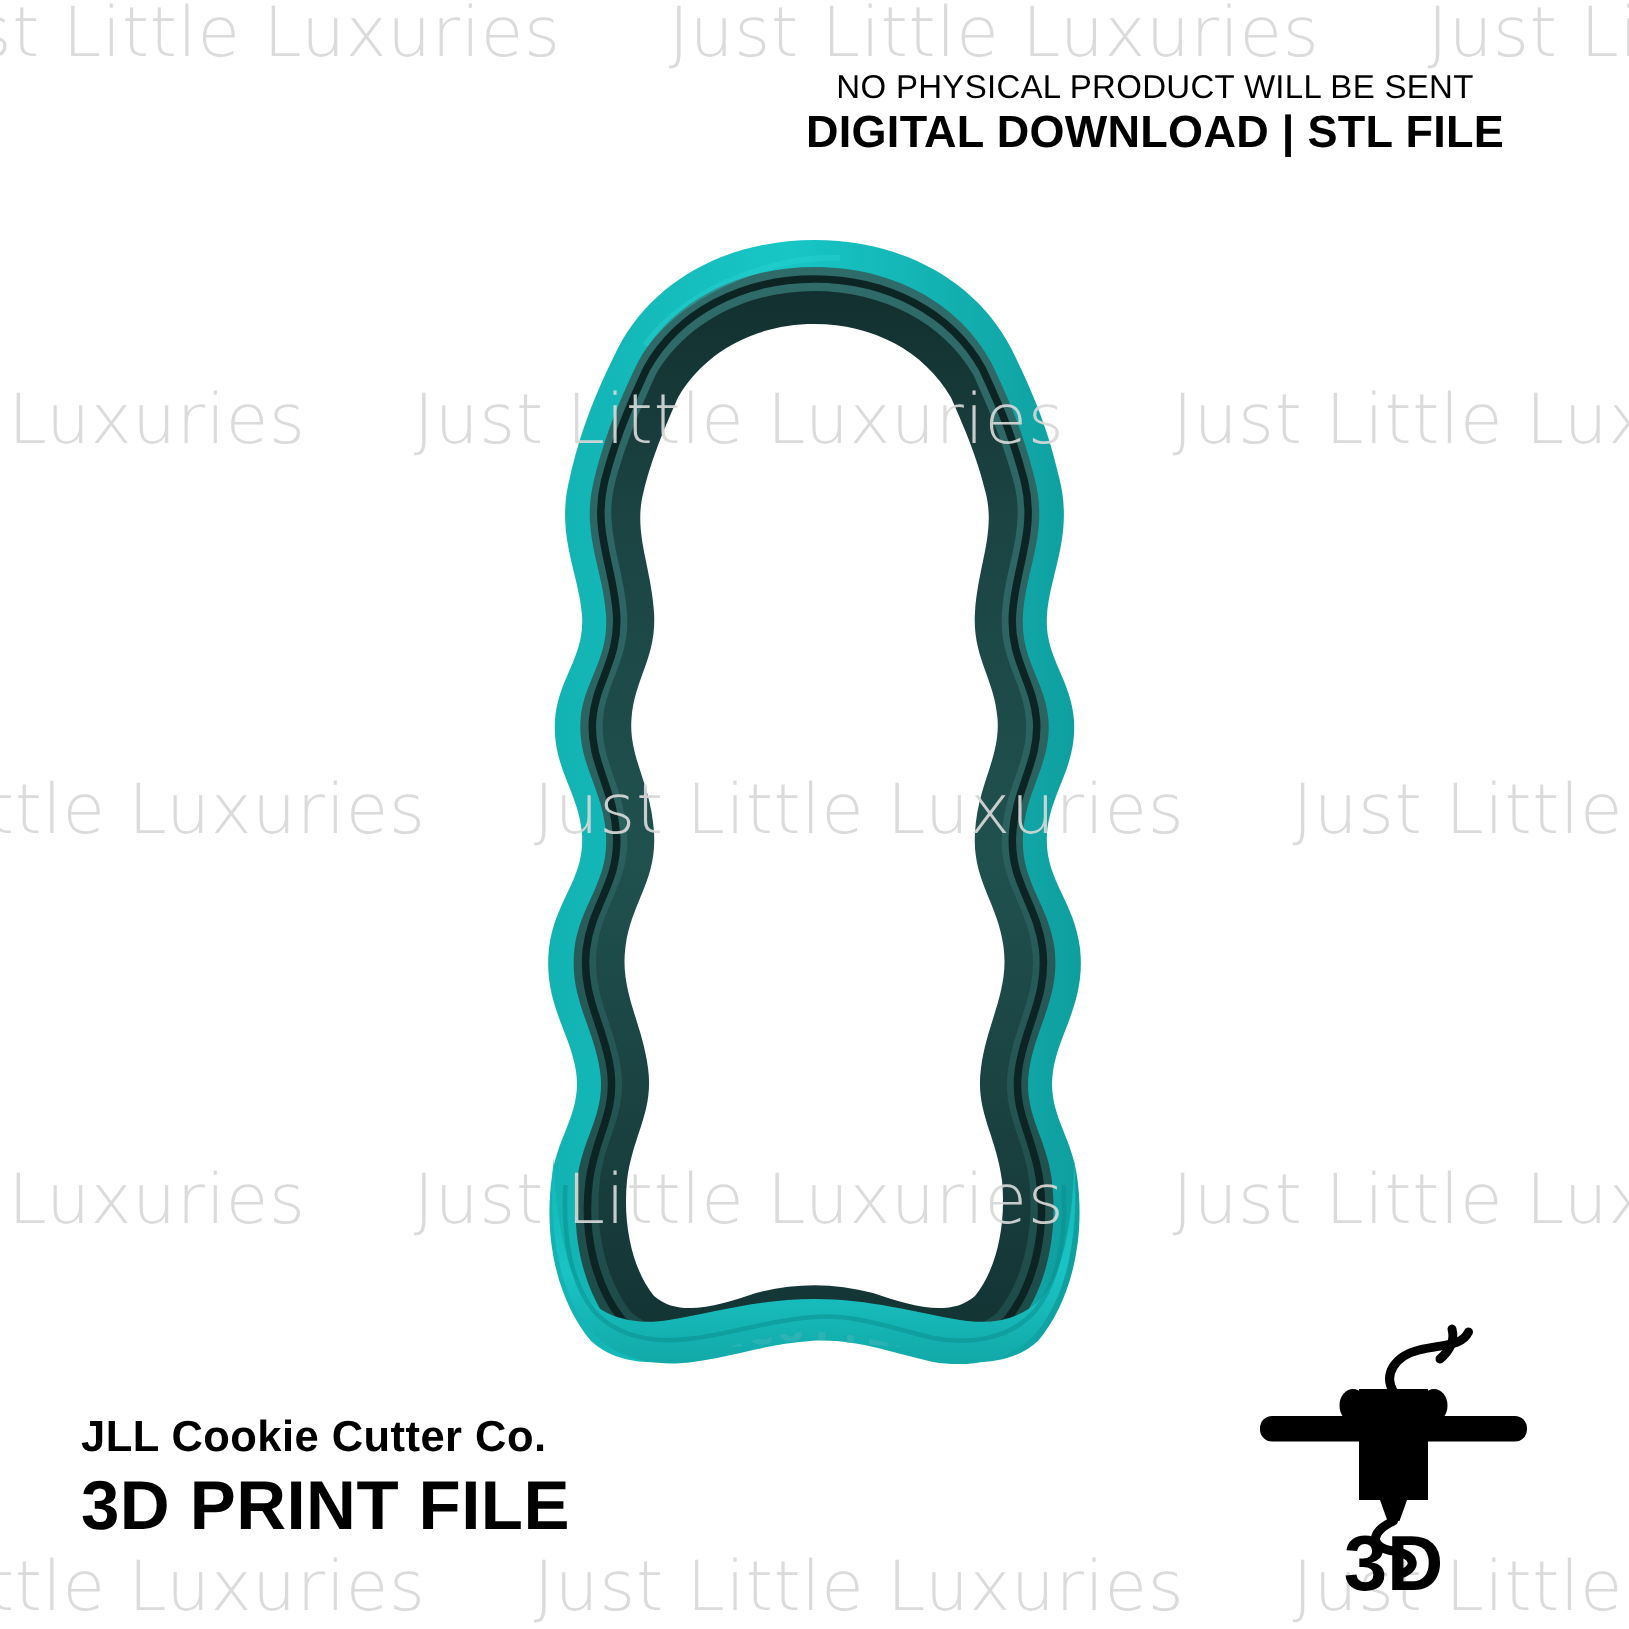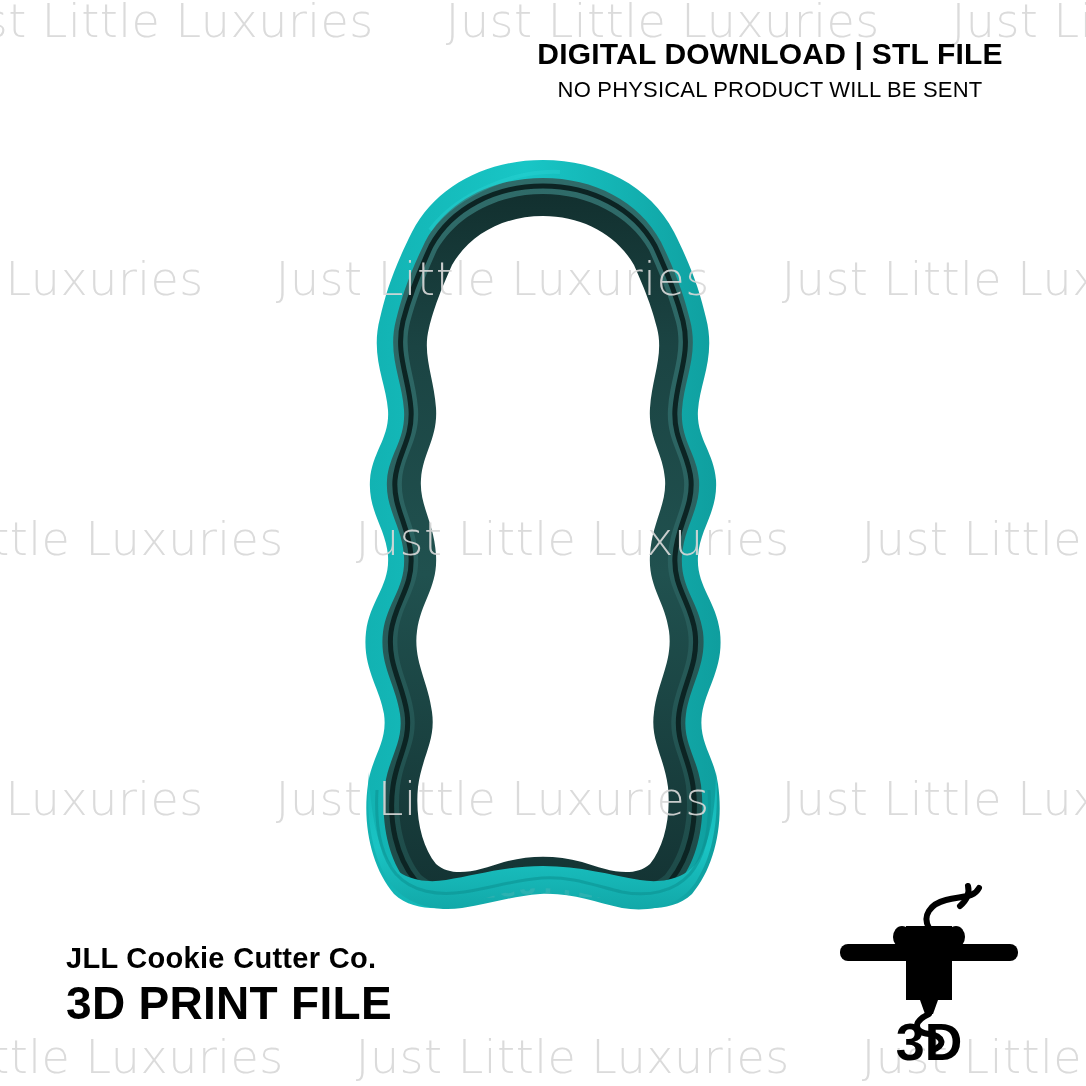--- a/index.html
+++ b/index.html
@@ -79,21 +79,20 @@
     margin-top: 6px;
     white-space: nowrap;
   }
 
   
   #footer-brand {
     position: absolute;
     left: 54px;
     bottom: 56px;
     z-index: 6;
-    margin-left: 12px;
   }
   #brand-name {
     font-family: "Liberation Sans", sans-serif;
     font-weight: bold;
     font-size: 29px;
     letter-spacing: 0.3px;
     color: #000000;
     line-height: 1.1;
     white-space: nowrap;
   }
@@ -338,22 +337,22 @@
     </div>
     <div class="wm-row" style="top: 772px; left: -230px; color: rgb(216, 216, 216);">
       <span>Just Little Luxuries</span><span>Just Little Luxuries</span><span>Just Little Luxuries</span>
     </div>
     <div class="wm-row" style="top: 1030px; left: -150px; color: rgb(216, 216, 216);">
       <span>Just Little Luxuries</span><span>Just Little Luxuries</span><span>Just Little Luxuries</span>
     </div>
   </div>
 
   <div id="header-block">
+    <div id="header-subtitle">NO PHYSICAL PRODUCT WILL BE SENT</div>
     <div id="header-title">DIGITAL DOWNLOAD | STL FILE</div>
-    <div id="header-subtitle">NO PHYSICAL PRODUCT WILL BE SENT</div>
   </div>
 
   <div id="footer-brand">
     <div id="brand-name">JLL Cookie Cutter Co.</div>
     <div id="brand-tagline">3D PRINT FILE</div>
   </div>
 
   <div id="printer-badge">
     <svg viewBox="0 0 190 180">
 

